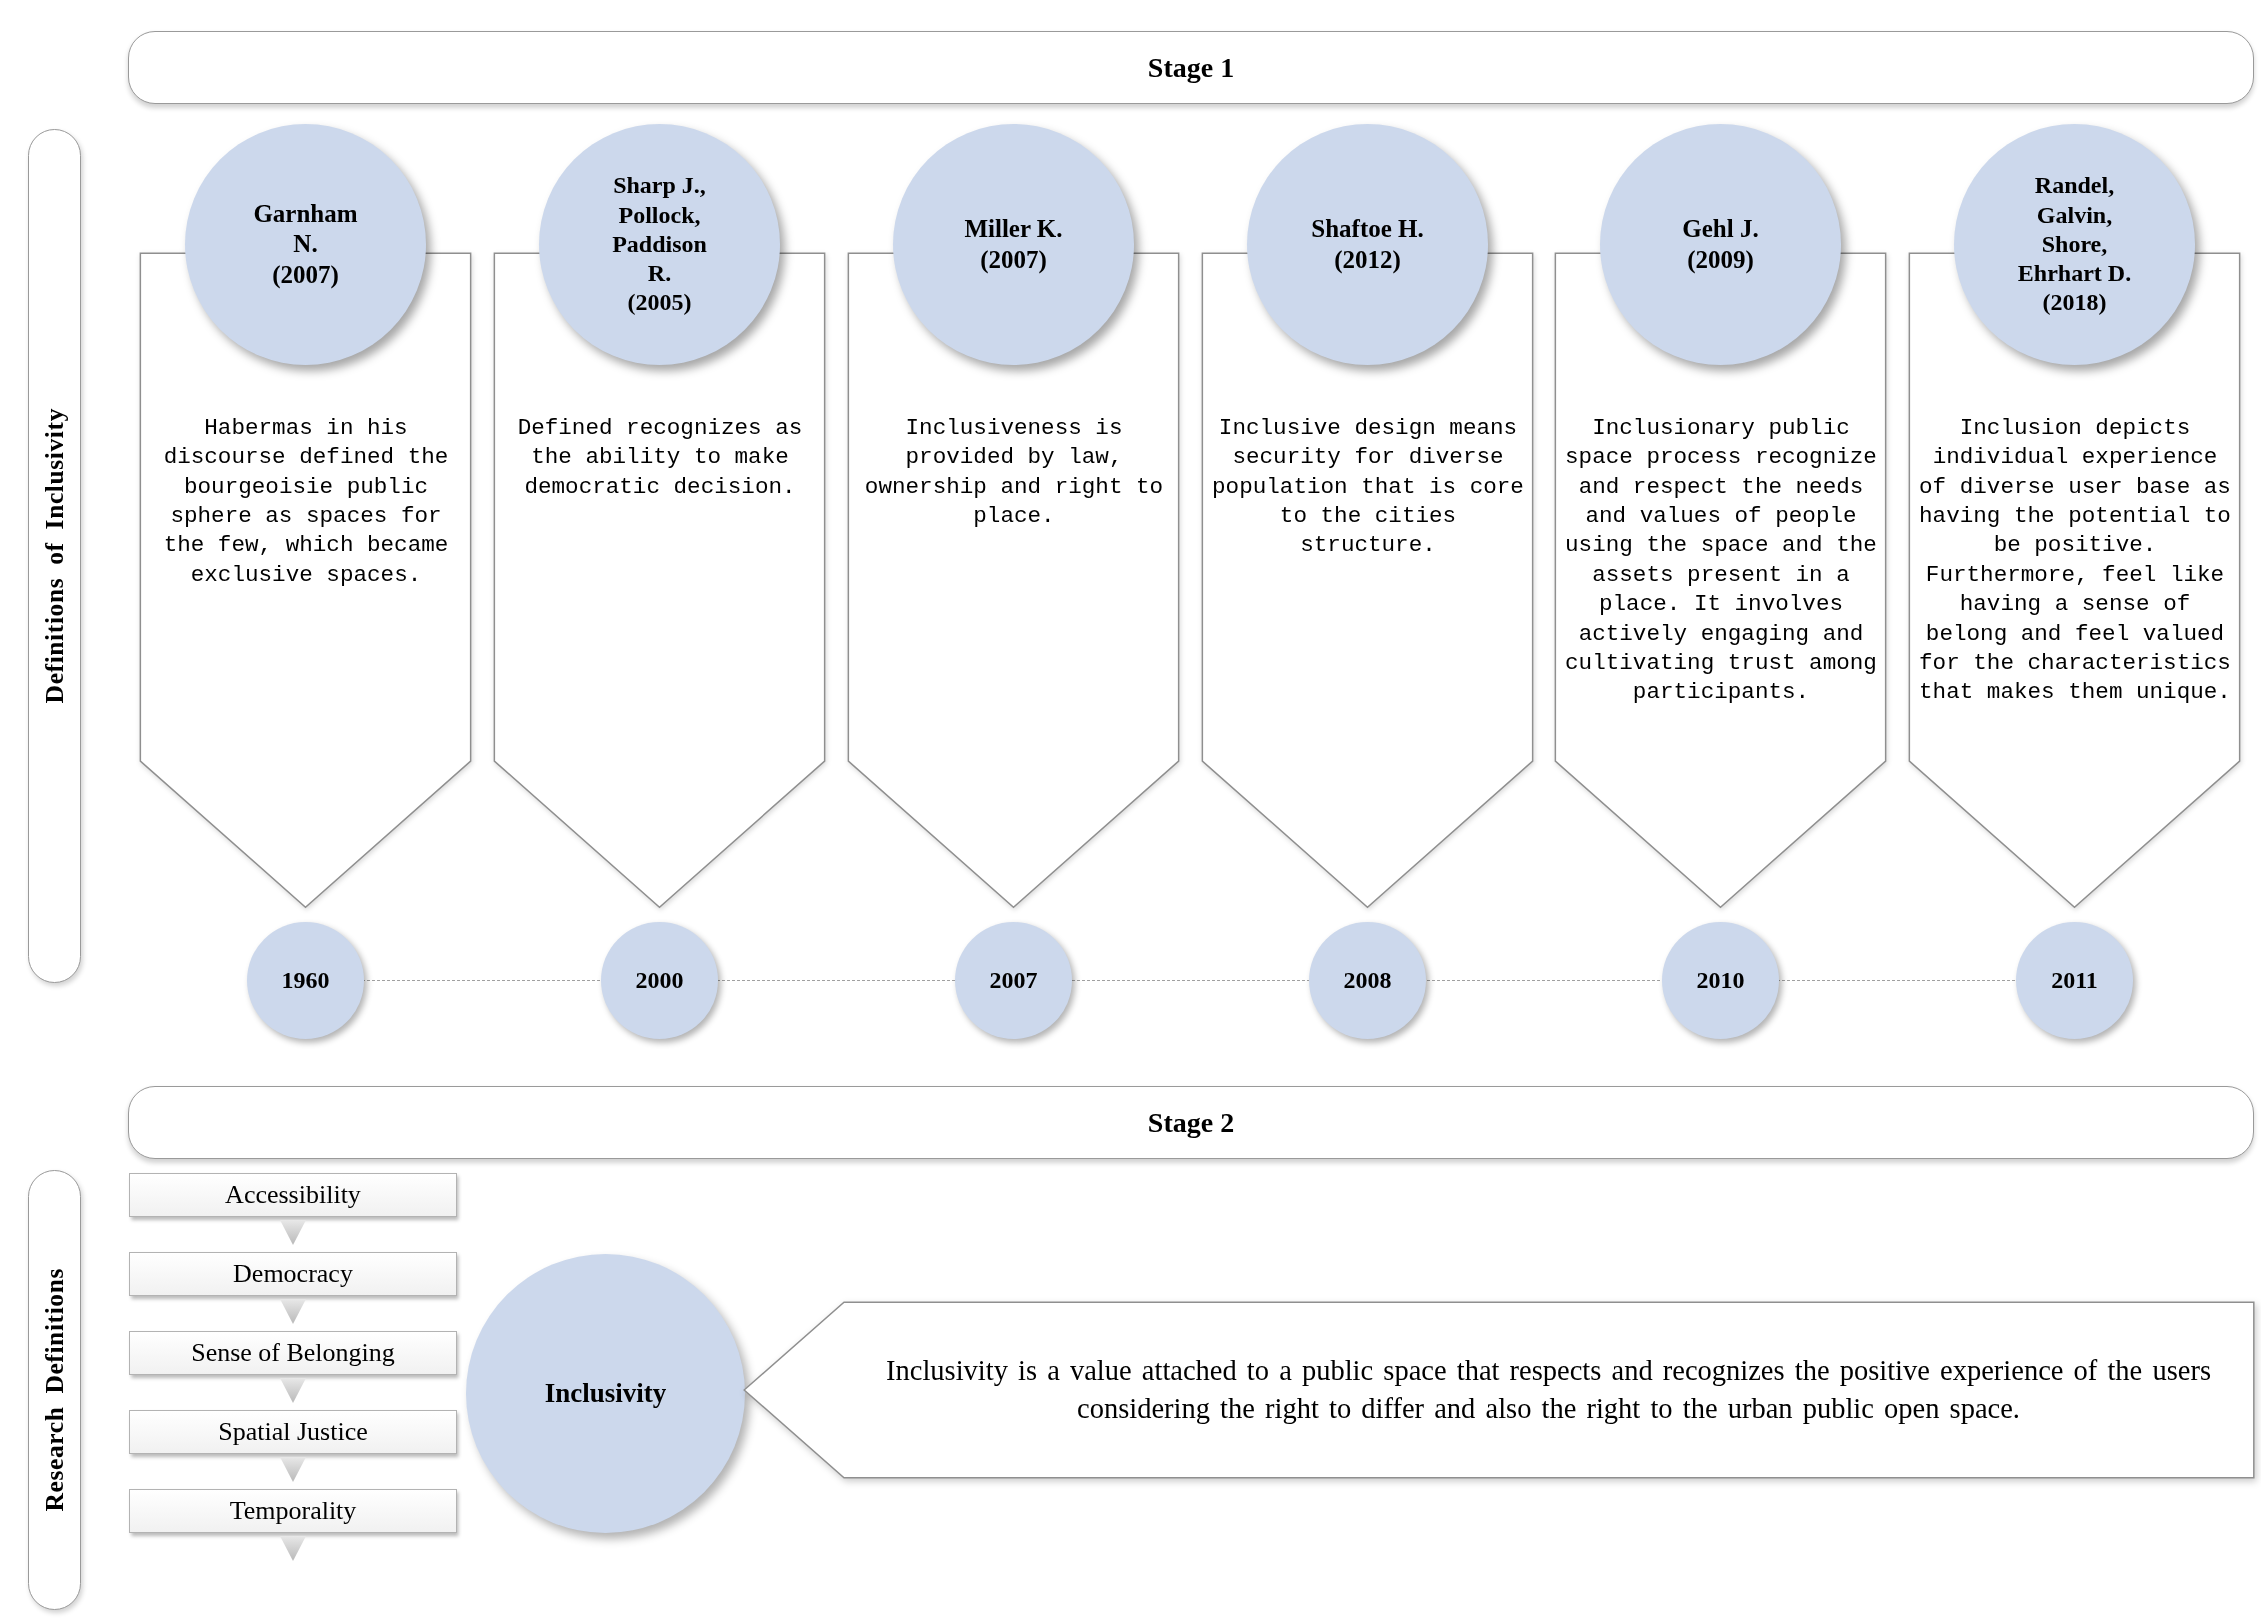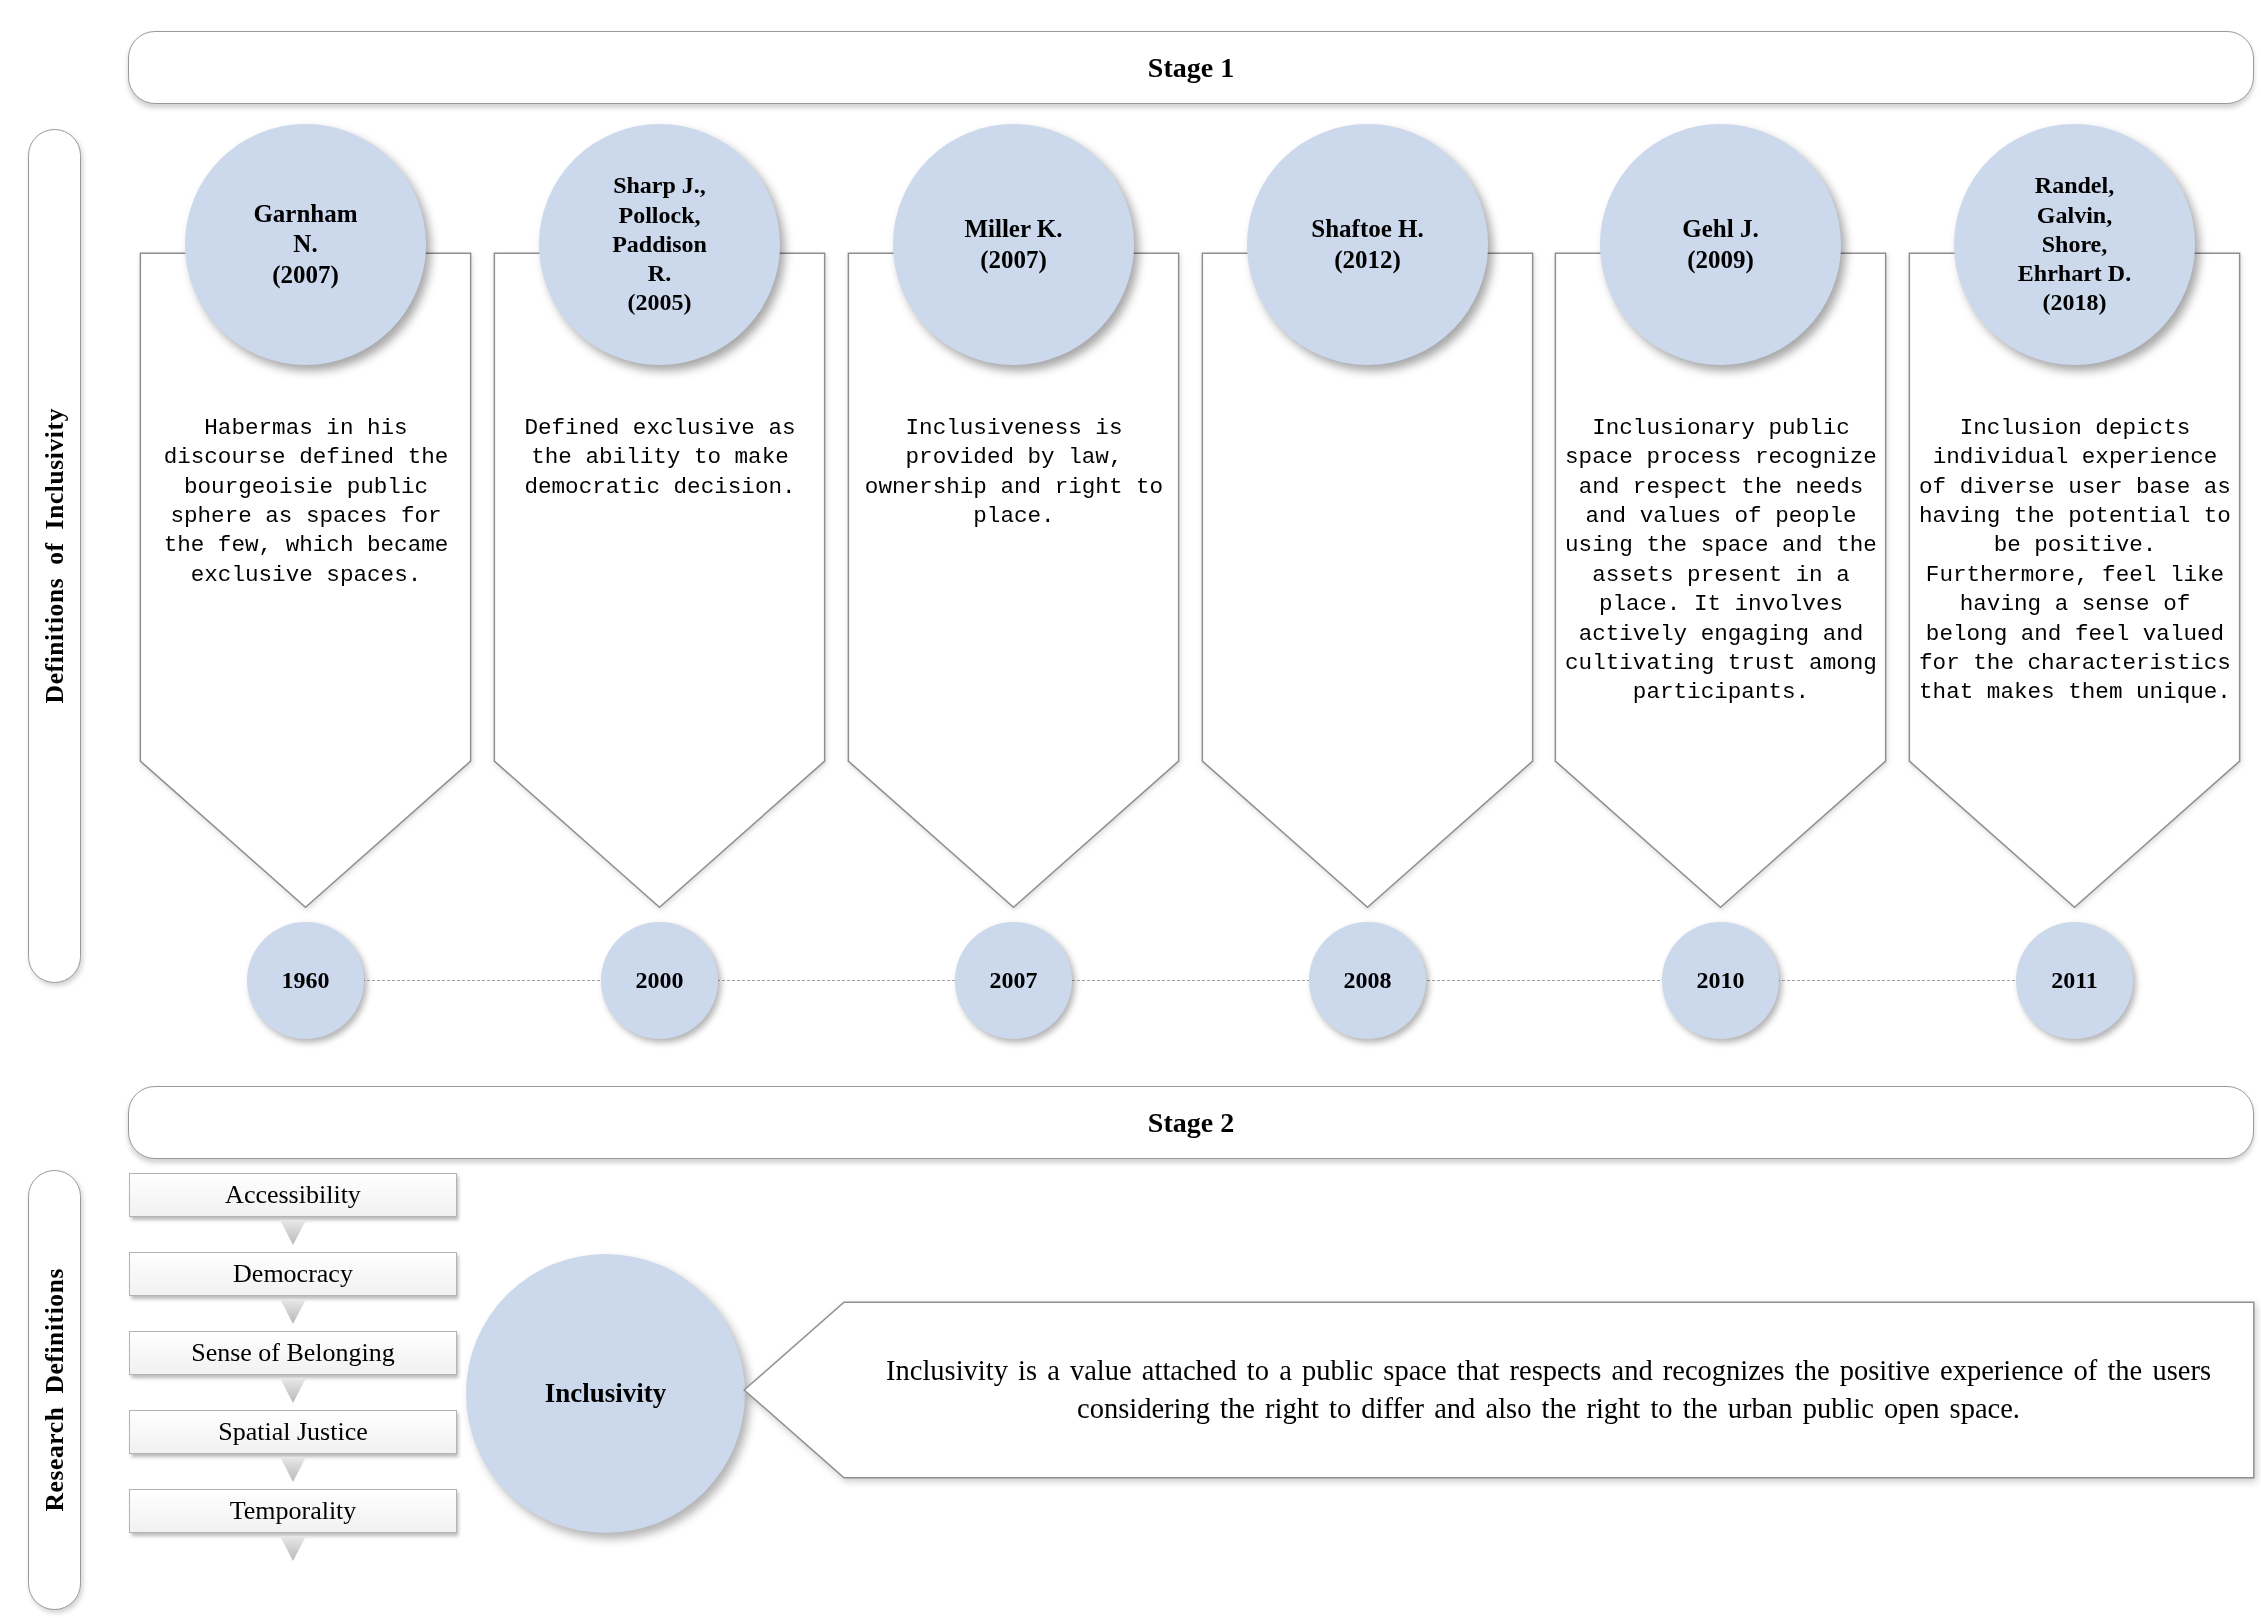--- a/index.html
+++ b/index.html
@@ -120,21 +120,21 @@
     </div>
     <div class="year-circle">
       <span>1960</span>
     </div>
   </div>
 
   <div class="col" style="left:483px;">
     <svg class="pentagon" viewBox="0 0 560 1106">
       <polygon points="2,2 558,2 558,857 280,1103 2,857"></polygon>
     </svg>
-    <div class="def-text">Defined exclusive as the ability to make democratic decision.</div>
+    <div class="def-text">Defined recognizes as the ability to make democratic decision.</div>
     <div class="author-circle">
       <span class="author-name" style="font-size:24px;">Sharp J.,
 Pollock,
 Paddison
 R.
 (2005)</span>
     </div>
     <div class="year-circle">
       <span>2000</span>
     </div>
@@ -151,20 +151,21 @@
     </div>
     <div class="year-circle">
       <span>2007</span>
     </div>
   </div>
 
   <div class="col" style="left:1191px;">
     <svg class="pentagon" viewBox="0 0 560 1106">
       <polygon points="2,2 558,2 558,857 280,1103 2,857"></polygon>
     </svg>
+    <div class="def-text">Inclusive design means security for diverse population that is core to the cities structure.</div>
     <div class="author-circle">
       <span class="author-name">Shaftoe H.
 (2012)</span>
     </div>
     <div class="year-circle">
       <span>2008</span>
     </div>
   </div>
 
   <div class="col" style="left:1544px;">

